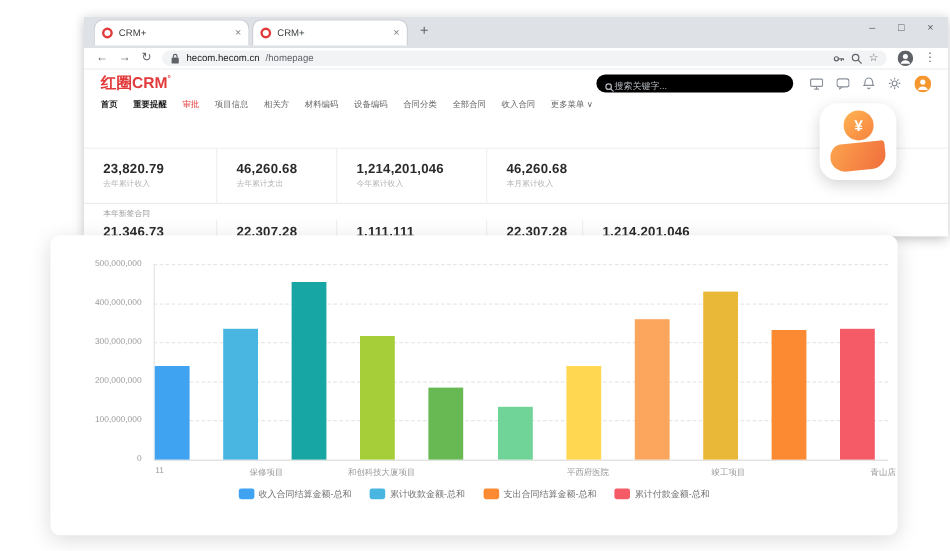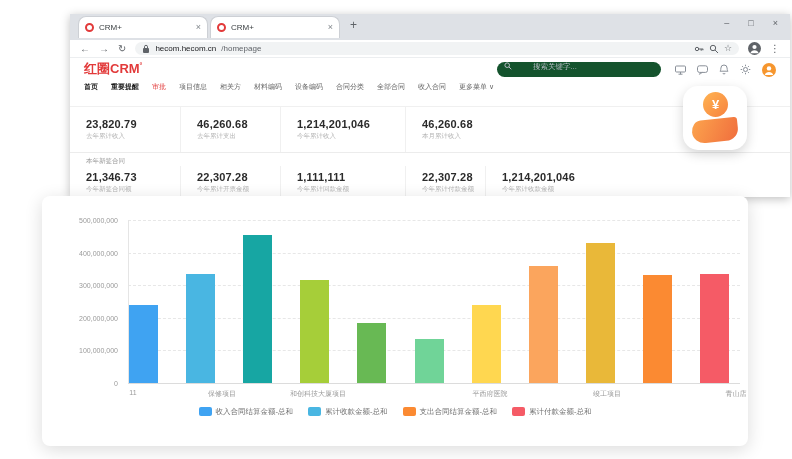--- a/index.html
+++ b/index.html
@@ -25,30 +25,30 @@
   .url-host{color:#202124}
   .url-path{color:#5f6368}
   .omni-spacer{flex:1}
   .menu-dots{font-size:10px;color:#5f6368}
   .ic{display:inline-flex;align-items:center}
 
   
   .crm-top{display:flex;align-items:center;padding:4px 14px 1px}
   .crm-logo{color:#e23a3a;font-weight:bold;font-size:13px;line-height:1.1}
   .crm-logo sup{font-size:7px}
-  .crm-search{margin-left:auto;width:150px;height:15px;background:#14532d;border-radius:8px;
-              display:flex;align-items:flex-start;padding:0 7px;gap:21px}
+  .crm-search{margin-left:auto;width:150px;height:15px;background:#000000;border-radius:8px;
+              display:flex;align-items:flex-end;padding:0 7px;gap:0}
   .crm-search-ph{font-size:7.5px;color:#b7bcc4}
   .crm-icons{display:flex;align-items:center;gap:11px;margin-left:14px}
   .crm-nav{display:flex;gap:13px;padding:4px 14px 6px;font-size:7px;color:#666;align-items:center}
   .nav-item{white-space:nowrap;cursor:default}
   .nav-item.strong{color:#1b1b1b;font-weight:bold}
   .nav-item.accent{color:#e23a3a}
   .stats{display:grid;grid-template-columns:110px 100px 125px 80px 100px auto;border-top:1px solid #f0f0f0}
-  .stats.r1{margin-top:8px}
+  .stats.r1{margin-top:25px}
   .stat{padding:11px 0 11px 16px;border-left:1px solid #f0f0f0}
   .stat:first-child{border-left:none}
   .stat-value{font-size:11px;font-weight:bold;color:#2b2b2b;letter-spacing:.2px;white-space:nowrap}
   .stat-label{font-size:6.5px;color:#b3b3b3;margin-top:2px;white-space:nowrap}
   .section-band{border-top:1px solid #ececec;padding:4px 16px 0;font-size:6.5px;color:#999}
   .stats.r2{border-top:none}
   .stats.r2 .stat{padding-top:5px}
 
   
   .badge{position:absolute;left:57px;top:90px;background:#3b96f7;color:#fff;font-size:16px;font-weight:bold;

